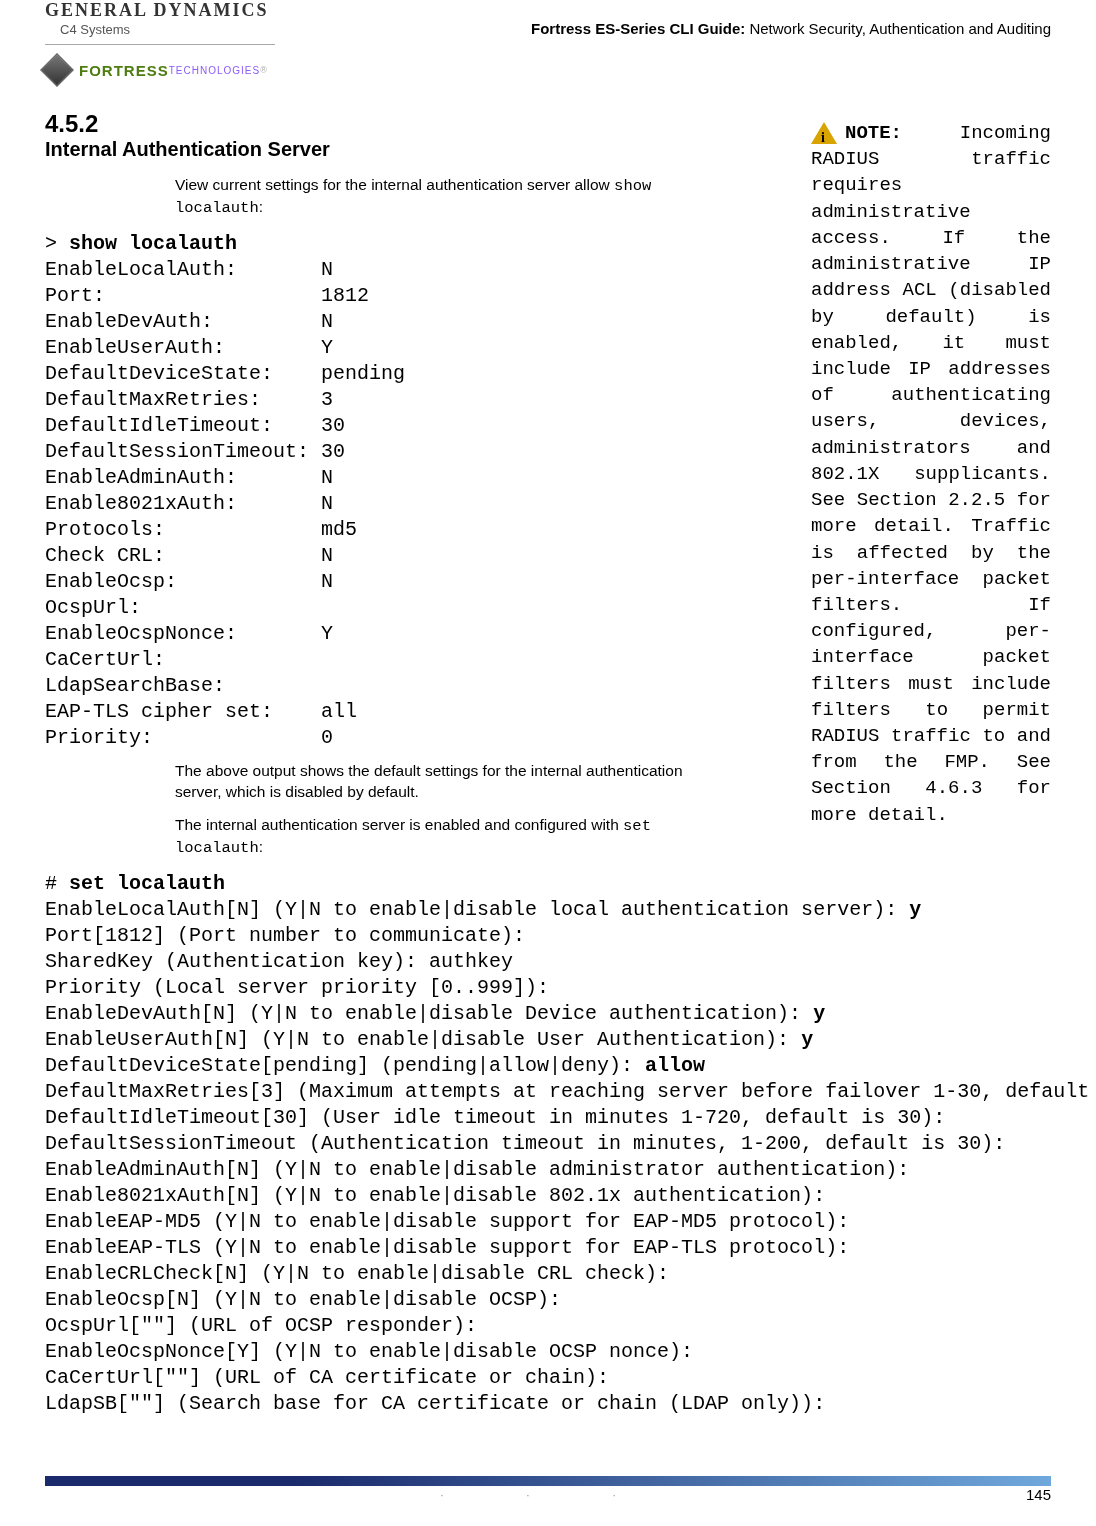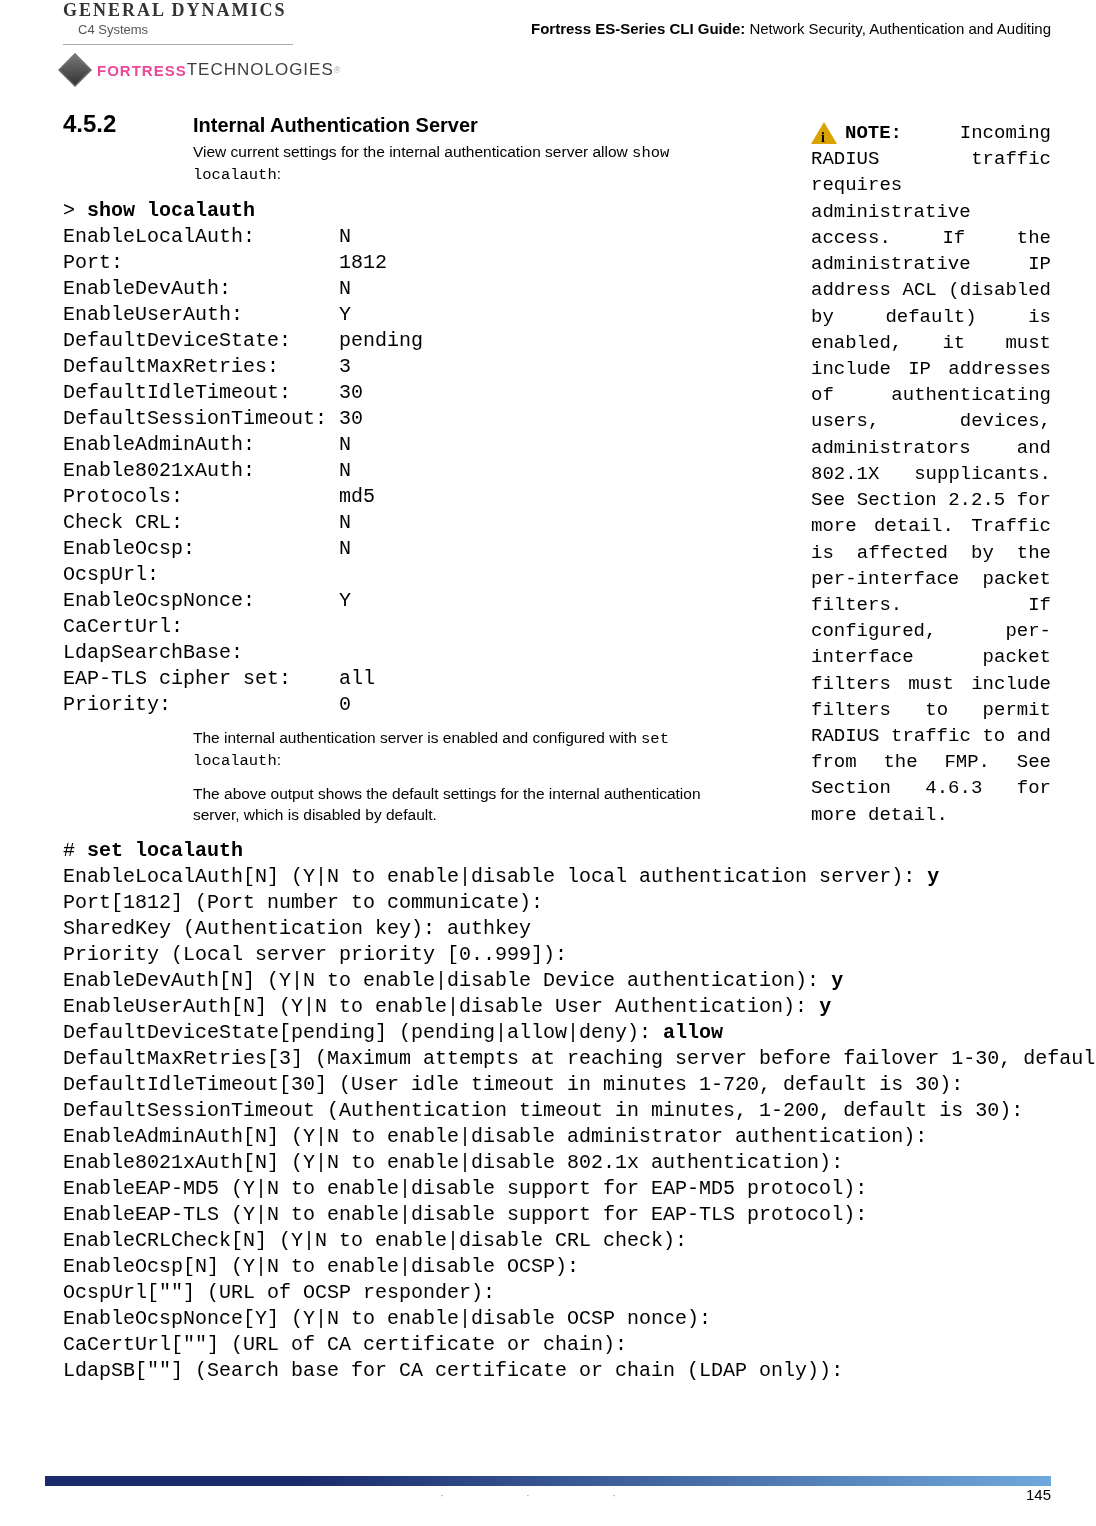--- a/index.html
+++ b/index.html
@@ -7,21 +7,21 @@
     padding: 0;
     font-family: Arial, Helvetica, sans-serif;
     color: #000;
     width: 1096px;
     background: #fff;
   }
   .page {
     position: relative;
     width: 1096px;
     min-height: 1526px;
-    padding: 0 45px 50px 63px;
+    padding: 0 45px 50px 45px;
     box-sizing: border-box;
   }
   .header {
     height: 100px;
     position: relative;
   }
   .logo-gd {
     position: absolute;
     left: 0;
     top: 0;
@@ -48,27 +48,27 @@
   .fortress-logo {
     position: absolute;
     left: 0;
     top: 58px;
     display: flex;
     align-items: center;
   }
   .fortress-ftxt {
     font-weight: bold;
     font-size: 15px;
-    color: #ec4899;
+    color: #4d7c0f;
     letter-spacing: 1px;
     margin-left: 4px;
   }
   .fortress-ttxt {
-    font-size: 17px;
-    color: #404040;
+    font-size: 10px;
+    color: #8b5cf6;
     letter-spacing: 1px;
   }
   .fortress-r {
     font-size: 9px;
     color: #aaa;
     vertical-align: super;
   }
   .guide-title {
     position: absolute;
     right: 0;
@@ -88,21 +88,22 @@
     margin-right: 6px;
     flex-shrink: 0;
   }
   .content {
     position: relative;
     margin-top: 10px;
   }
   .section-row {
     display: flex;
     align-items: baseline;
-    margin-bottom: 4px;
+    margin-bottom: 14px;
+    flex-direction: column;
   }
   .sec-num {
     font-size: 24px;
     font-weight: bold;
     width: 130px;
     flex-shrink: 0;
     font-family: Verdana, Arial, sans-serif;
   }
   .sec-title {
     font-size: 20px;
@@ -243,24 +244,24 @@
 Check CRL:             N
 EnableOcsp:            N
 OcspUrl:
 EnableOcspNonce:       Y
 CaCertUrl:
 LdapSearchBase:
 EAP-TLS cipher set:    all
 Priority:              0</div>
 
     <div class="body-block">
+      <p>The above output shows the default settings for the internal authentication server, which is disabled by default.</p>
       <p>
         <span>The internal authentication server is enabled and configured with </span><span class="mono">set localauth</span><span>:</span>
       </p>
-      <p>The above output shows the default settings for the internal authentication server, which is disabled by default.</p>
     </div>
 
     <div class="pre" id="code2"># <span class="b">set localauth</span>
 EnableLocalAuth[N] (Y|N to enable|disable local authentication server): <span class="b">y</span>
 Port[1812] (Port number to communicate):
 SharedKey (Authentication key): authkey
 Priority (Local server priority [0..999]):
 EnableDevAuth[N] (Y|N to enable|disable Device authentication): <span class="b">y</span>
 EnableUserAuth[N] (Y|N to enable|disable User Authentication): <span class="b">y</span>
 DefaultDeviceState[pending] (pending|allow|deny): <span class="b">allow</span>

